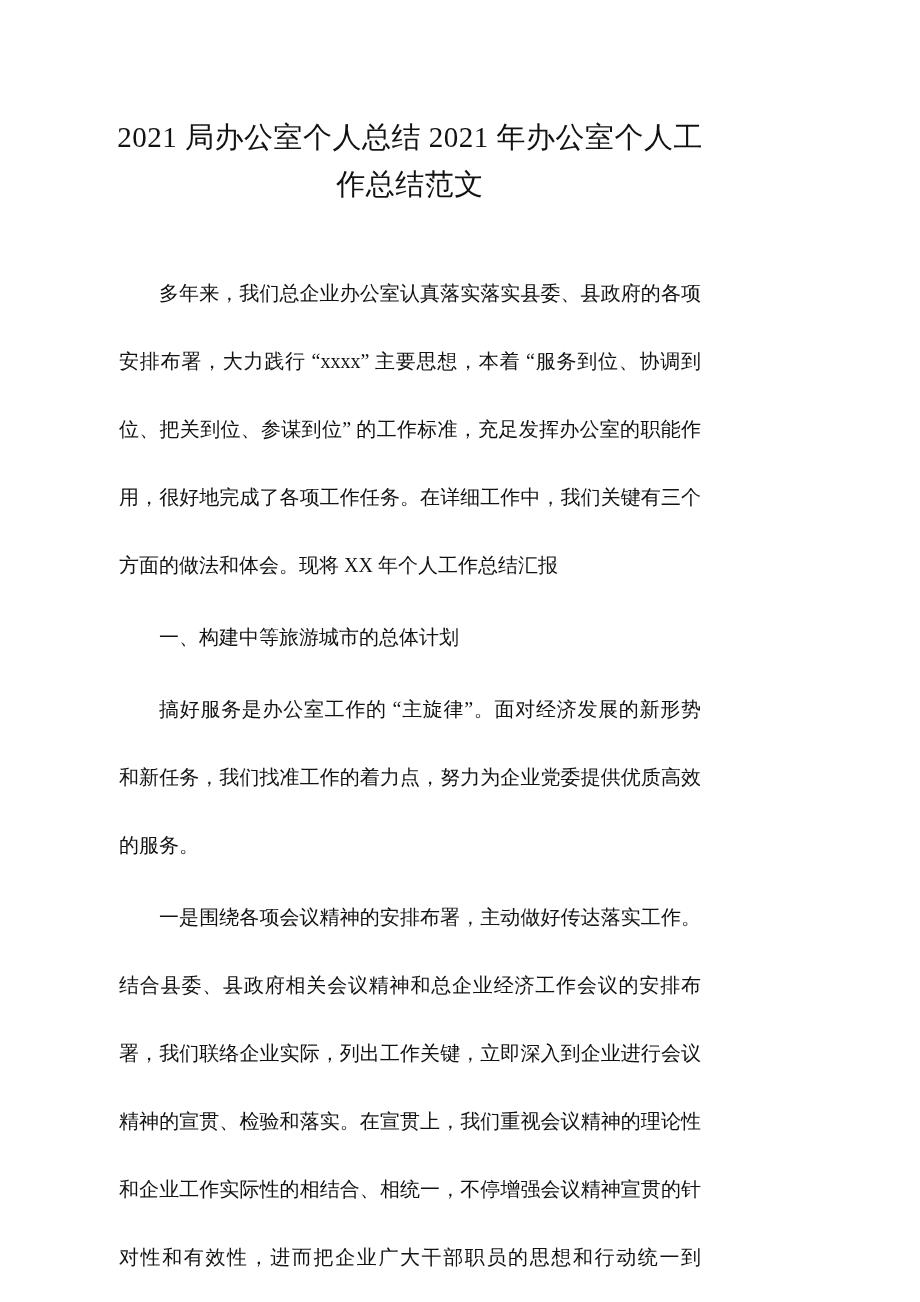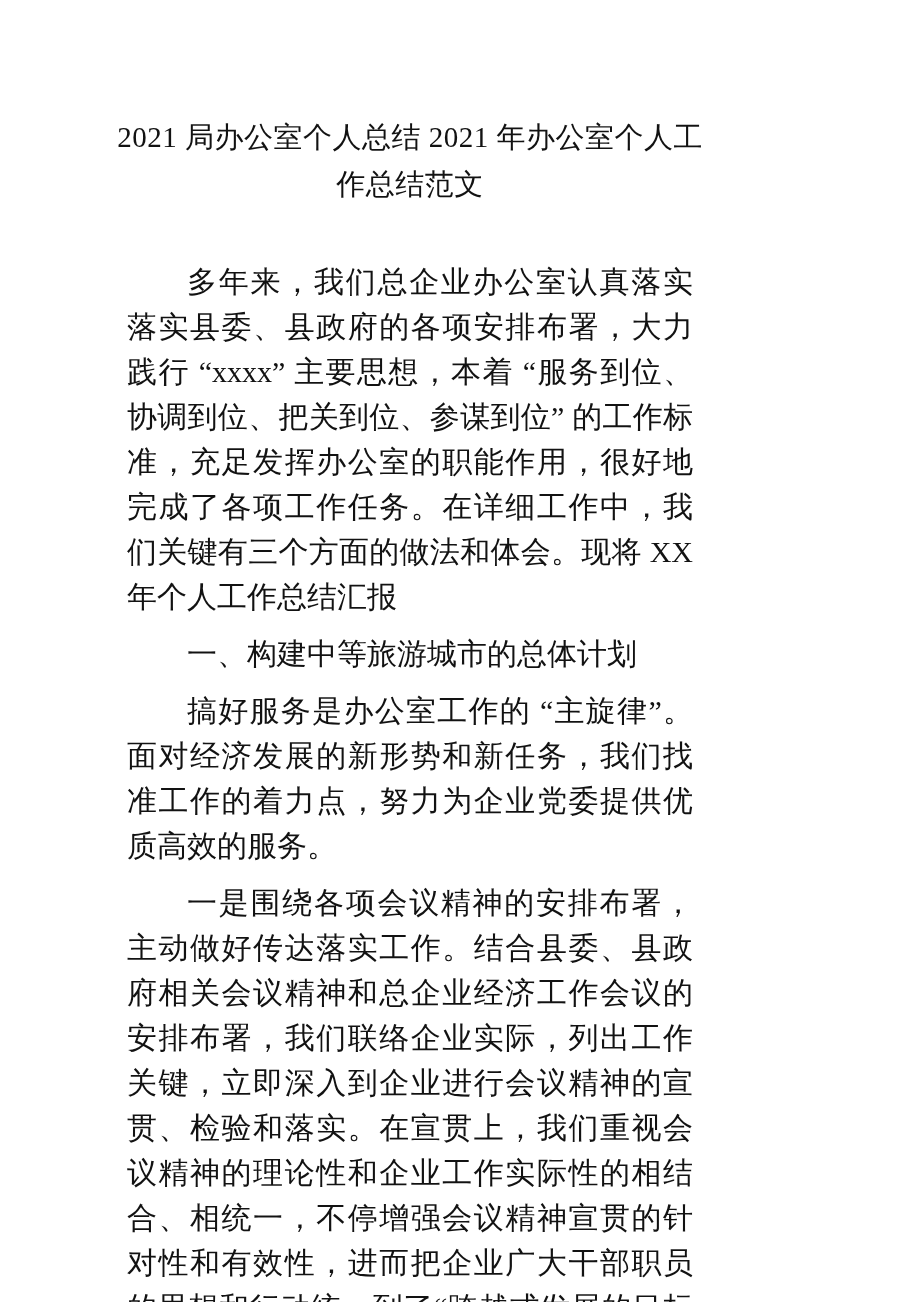--- a/index.html
+++ b/index.html
@@ -22,23 +22,23 @@
   }
   .doc-title {
     margin: 0;
     font-size: 29px;
     font-weight: normal;
     line-height: 47px;
     text-align: center;
     letter-spacing: 0.5px;
   }
   .para {
-    margin: 12px;
-    font-size: 30px;
-    line-height: 45px;
+    margin: 4px;
+    font-size: 20px;
+    line-height: 68px;
     text-align: justify;
     text-indent: 2em;
     word-break: break-all;
     overflow-wrap: break-word;
   }
   .para.first {
     margin-top: 51px;
   }
 </style>
 </head>

